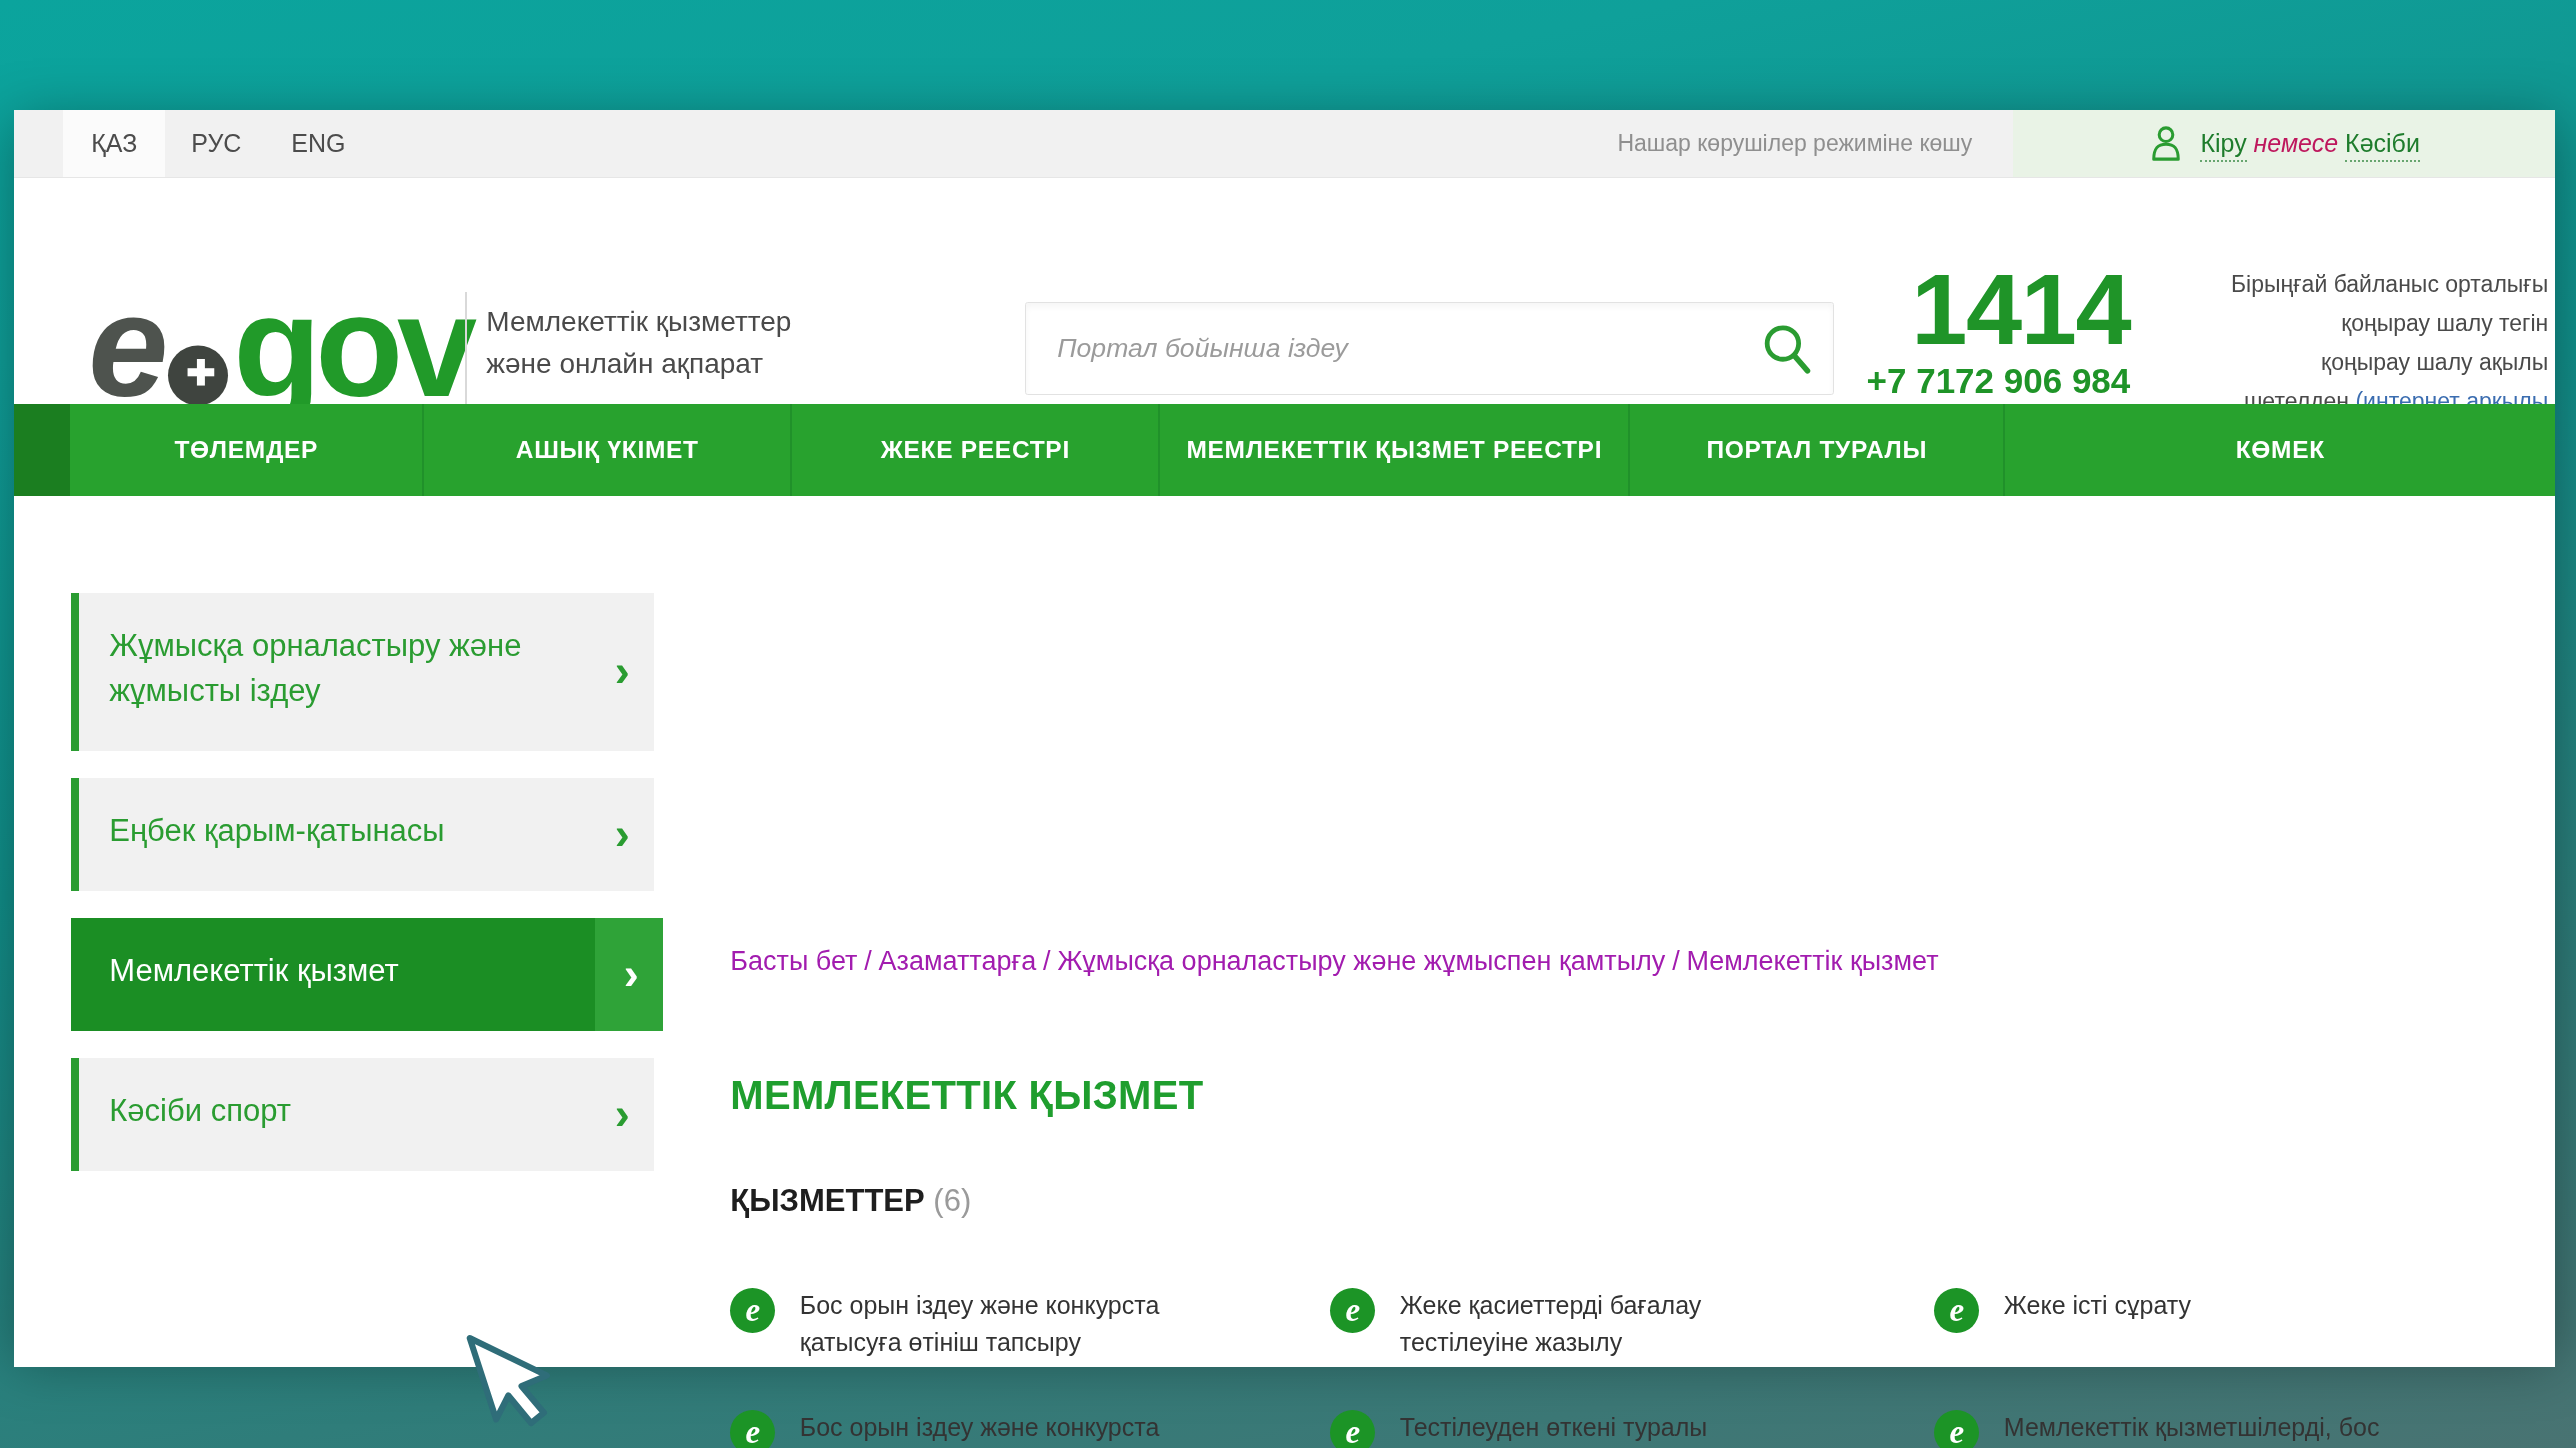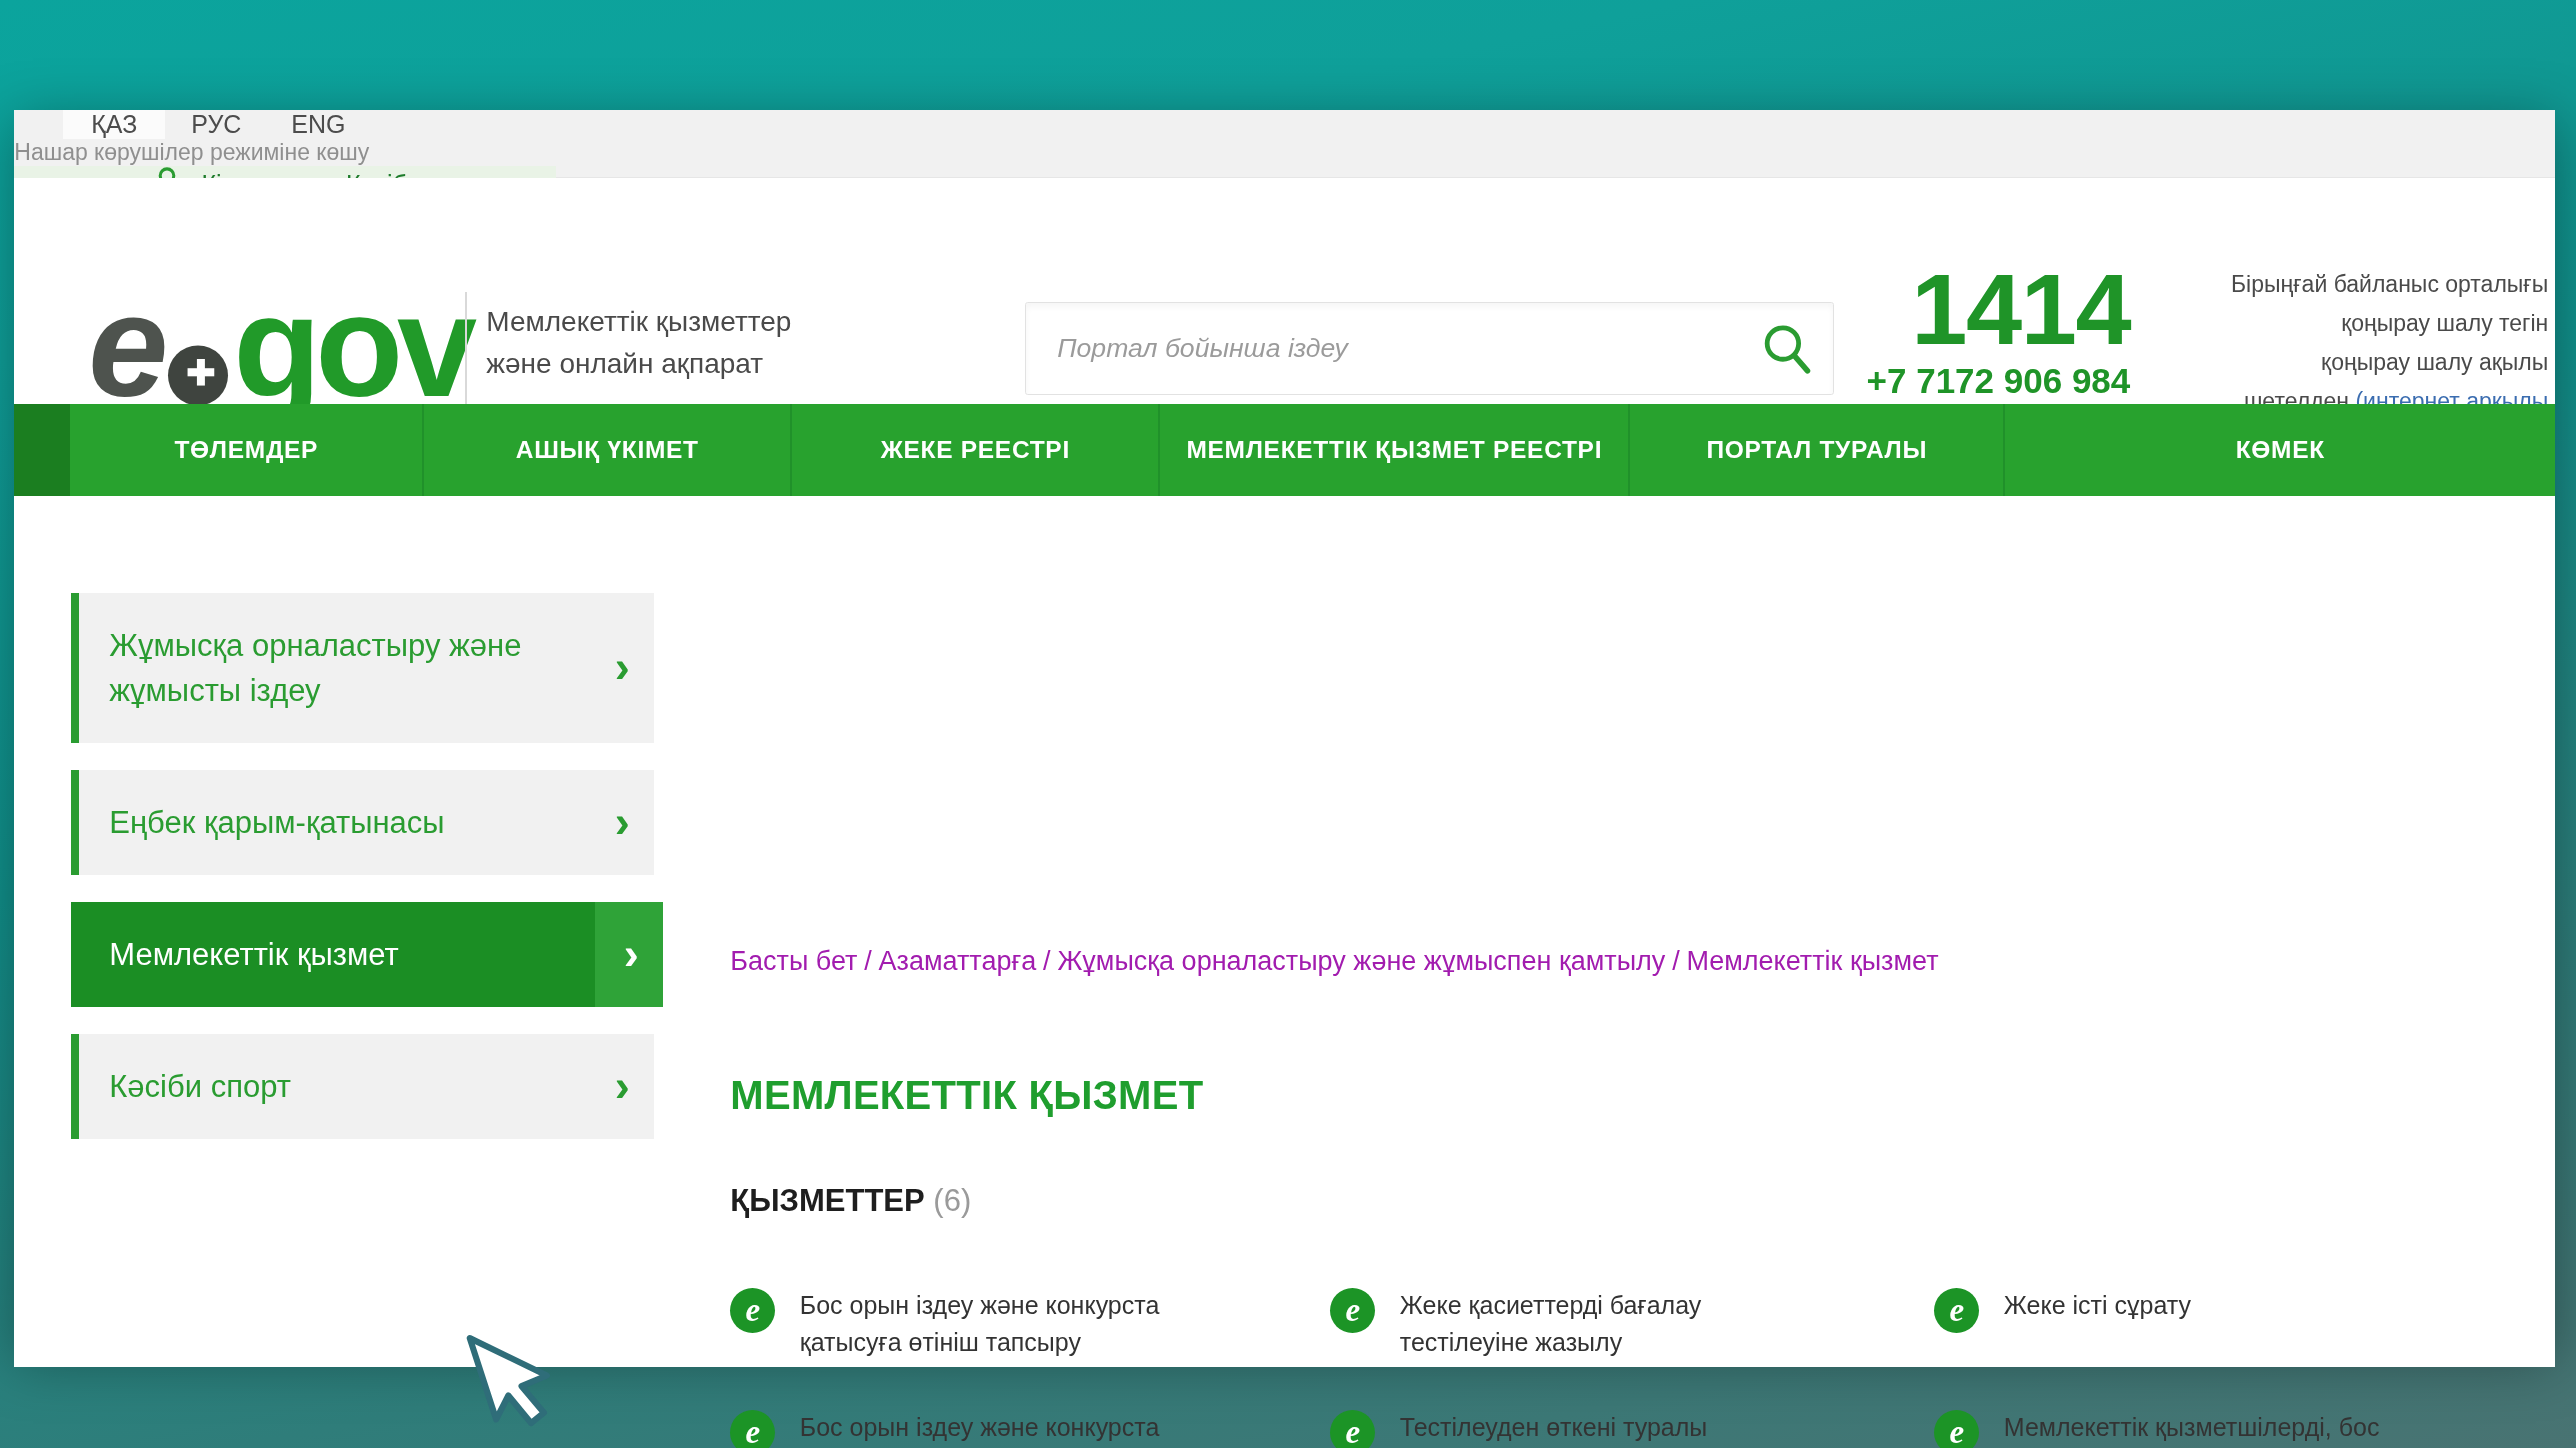--- a/index.html
+++ b/index.html
@@ -5,21 +5,21 @@
   * { margin:0; padding:0; box-sizing:border-box; }
   html,body { width:2576px; height:1449px; overflow:hidden;
     font-family:"Liberation Sans", sans-serif; }
   body { background:linear-gradient(168deg,#0ba49d 0%,#0fa09a 18%,#11908b 45%,#2f7d7a 75%,#497372 100%); }
 
   .page { position:absolute; left:14.3px; top:110px; width:2541px; height:1242px;
     background:#ffffff; box-shadow:0 9.5px 55px rgba(0,0,0,.35); }
 
   
   .topbar { position:relative; height:68px; background:#f1f1f1; border-bottom:0.7px solid #e6e6e6;
-    display:flex; align-items:stretch;flex-direction:column; }
+    display:flex; align-items:stretch; }
   .langs { display:flex; margin-left:49px; }
   .lang { width:102px; display:flex; align-items:center; justify-content:center;
     font-size:25px; color:#4c4c4c; cursor:pointer; }
   .lang.active { background:#fbfbfb; }
   .topbar-spacer { flex:1; }
   .access-link { display:flex; align-items:center; font-size:23px; color:#8f8f8f; margin-right:41px; }
   .login-block { width:542px; background:#e9f3e6; display:flex; align-items:center; justify-content:center; gap:17.7px; }
   .login-text { font-size:25px; color:#1e7c2c; }
   .login-text .u { border-bottom:2px dotted #67a56f; padding-bottom:2.7px; cursor:pointer; }
   .login-text .mid { color:#be185d;font-style:italic; }
@@ -58,21 +58,21 @@
     color:#ffffff; font-size:24.5px; font-weight:bold; letter-spacing:0.7px;
     border-left:2px solid #20912a; cursor:pointer; white-space:nowrap; }
   .nav-item:nth-child(2) { border-left:none; }
 
   
   .content { position:relative; height:871px; background:#ffffff; }
 
   
   .sidebar { position:absolute; left:57px; top:97px; width:592px; }
   .side-item { position:relative; width:583px; background:#f1f1f1; border-left:8.2px solid #2a9c31;
-    padding:30px 75px 30px 30px; margin-bottom:27px; font-size:31px; line-height:45px;
+    padding:30px 75px 38px 30px; margin-bottom:27px; font-size:31px; line-height:45px;
     color:#2a9c31; cursor:pointer; }
   .side-item .chev { position:absolute; right:24.5px; top:50%; transform:translateY(-54%);
     font-size:45px; font-weight:bold; color:#2a9c31; }
   .side-item.active { width:592px; background:#1b8e24; border-left:8.2px solid #1b8e24; color:#ffffff; }
   .side-item.active .cap { position:absolute; right:0; top:0; width:68px; height:100%; background:#2fa338; }
   .side-item.active .chev { color:#ffffff; z-index:2; }
 
   
   .cursor { position:absolute; left:442px; top:826px; width:114px; height:114px; z-index:9; }
 

